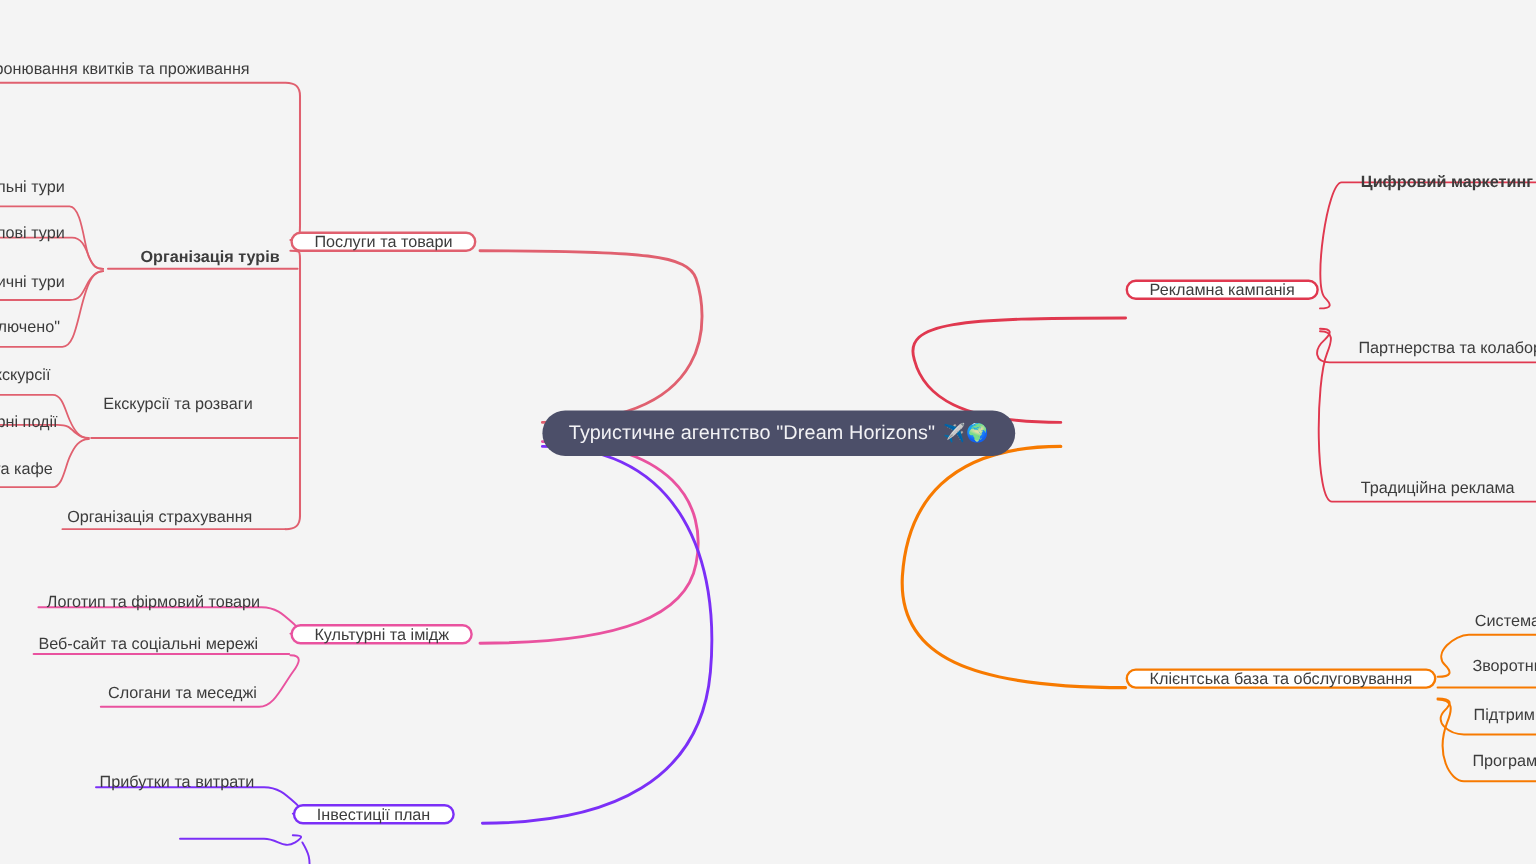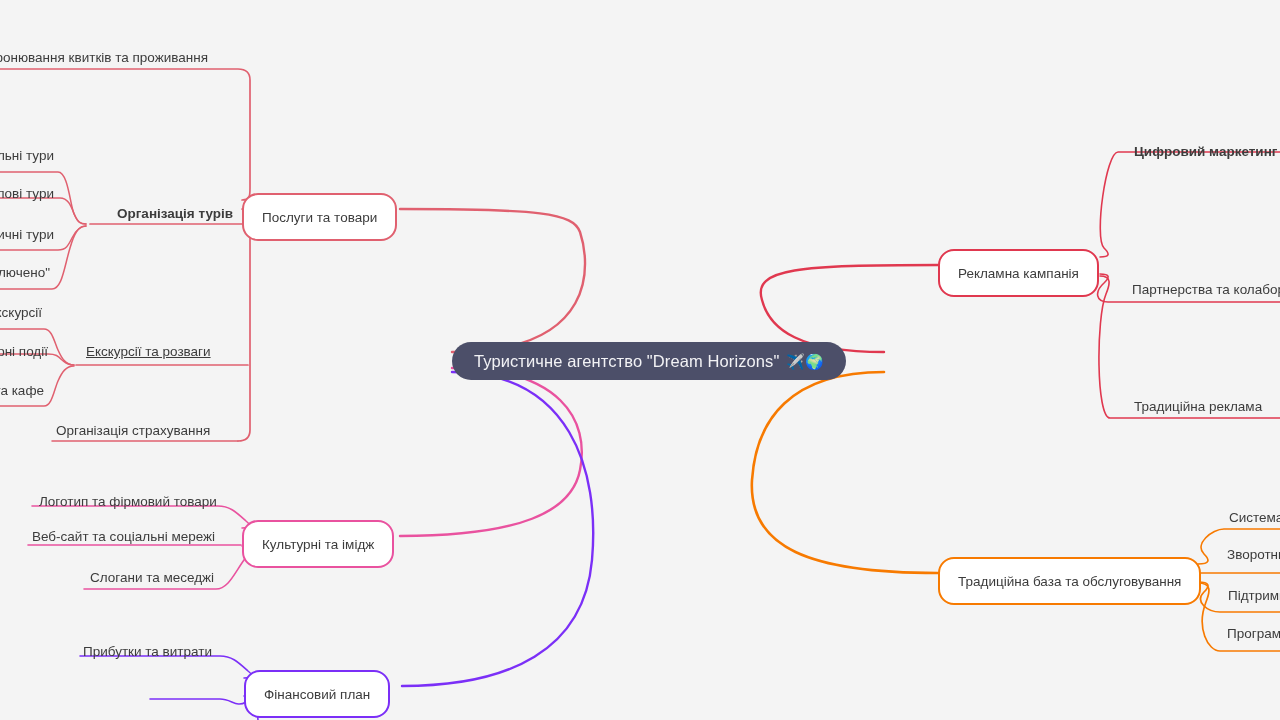--- a/index.html
+++ b/index.html
@@ -48,21 +48,21 @@
   }
   .central-node .emoji {
     margin-left: 7px;
     font-size: 15px;
     line-height: 1;
   }
 
   
   .branch-node {
     position: absolute;
-    height: 48px;
+    height: 17px;
     display: flex;
     align-items: center;
     justify-content: flex-start;
     padding: 0 18px;
     background: #ffffff;
     border: 2px solid #8b5cf6;
     border-radius: 16px;
     font-size: 13.5px;
     color: #3c3c3c;
     white-space: nowrap;
@@ -142,44 +142,44 @@
 
   <div class="branch-node" style="left:242px; top:193px; border-color:#e0606f;">
     <span>Послуги та товари</span>
   </div>
 
   <div class="branch-node" style="left:242px; top:520px; border-color:#e9529f;">
     <span>Культурні та імідж</span>
   </div>
 
   <div class="branch-node" style="left:244px; top:670px; border-color:#7b2ff7;">
-    <span>Фінансовий план</span>
-  </div>
-
-  <div class="branch-node" style="left:938px; top:249px; border-color:#e0384f;">
+    <span>Інвестиції план</span>
+  </div>
+
+  <div class="branch-node" style="left:938px; top:233px; border-color:#e0384f;">
     <span>Рекламна кампанія</span>
   </div>
 
   <div class="branch-node" style="left:938px; top:557px; border-color:#f77a00;">
-    <span>Традиційна база та обслуговування</span>
+    <span>Клієнтська база та обслуговування</span>
   </div>
 
   <div class="leaf-node" style="left:-122px; top:51px; width:330px; text-align:right;">Бронювання квитків та проживання</div>
 
   <div class="leaf-node" style="left:117px; top:207px;font-weight:bold;">Організація турів</div>
 
   <div class="leaf-node" style="left:-78px; top:149px; width:132px; text-align:right;">Індивідуальні тури</div>
 
   <div class="leaf-node" style="left:-58px; top:187px; width:112px; text-align:right;">Групові тури</div>
 
   <div class="leaf-node" style="left:-66px; top:228px; width:120px; text-align:right;">Екзотичні тури</div>
 
   <div class="leaf-node" style="left:-102px; top:266px; width:152px; text-align:right;">Тури "Все включено"</div>
 
-  <div class="leaf-node" style="left:86px; top:345px;text-decoration:underline;">Екскурсії та розваги</div>
+  <div class="leaf-node" style="left:86px; top:330px;">Екскурсії та розваги</div>
 
   <div class="leaf-node" style="left:-78px; top:306px; width:120px; text-align:right;">Оглядові екскурсії</div>
 
   <div class="leaf-node" style="left:-60px; top:345px; width:108px; text-align:right;">Культурні події</div>
 
   <div class="leaf-node" style="left:-76px; top:384px; width:120px; text-align:right;">Ресторани та кафе</div>
 
   <div class="leaf-node" style="left:56px; top:424px;">Організація страхування</div>
 
   <div class="leaf-node" style="left:39px; top:495px;">Логотип та фірмовий товари</div>

